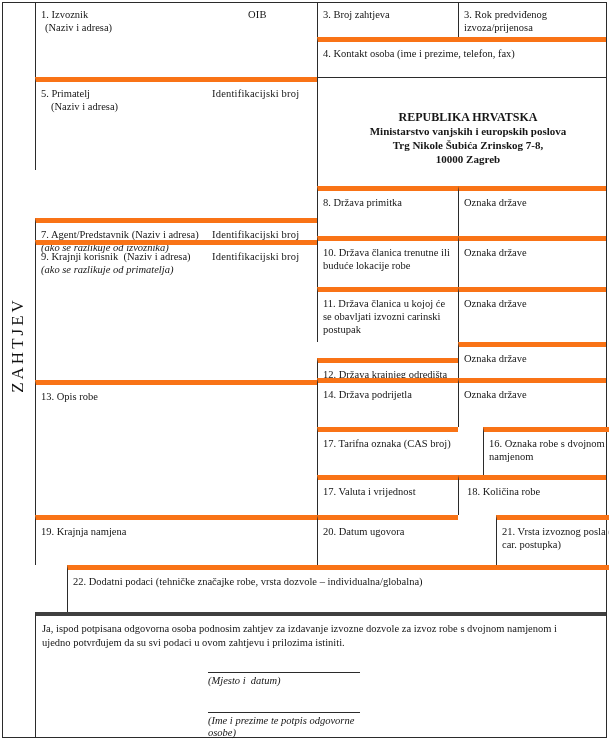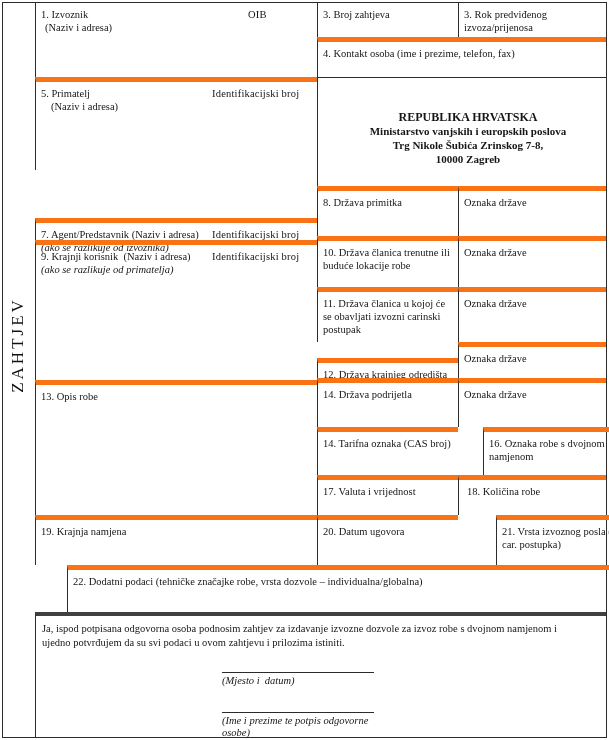--- a/index.html
+++ b/index.html
@@ -38,21 +38,21 @@
     text-align:center;font-weight:bold;padding-top:32px;
     font-size:11px;line-height:14px;
   }
   .hdrblock .l1{font-size:12px;}
   .decl{
     position:absolute;box-sizing:border-box;
     border-left:1px solid #2b2b2b;border-top:4px solid #404040;
     font-size:10.5px;line-height:14px;padding:6px 6px 0 6px;
   }
   .decl p{margin:0;max-width:540px;}
-  .sig{position:absolute;width:170px;margin-left:14px;}
+  .sig{position:absolute;width:170px;}
   .sigline{width:152px;border-top:1px solid #2b2b2b;height:0;}
   .sigcap{font-style:italic;font-size:10.5px;line-height:12px;margin-top:2px;}
 </style>
 </head>
 <body>
 
 <div class="form">
 
   <div class="band">
     <div class="zahtjev">ZAHTJEV</div>
@@ -136,21 +136,21 @@
   </div>
 
   <div class="cell" style="left:314px;top:375px;width:141px;height:49px;">
     <span>14. Država podrijetla</span>
   </div>
   <div class="cell" style="left:455px;top:375px;width:148px;height:49px;">
     <span>Oznaka države</span>
   </div>
 
   <div class="cell" style="left:314px;top:424px;width:141px;height:48px;">
-    <span>14. Tarifna oznaka (CAS broj)</span>
+    <span>17. Tarifna oznaka (CAS broj)</span>
   </div>
   <div class="cell" style="left:480px;top:424px;width:148px;height:48px;">
     <span>16. Oznaka robe s dvojnom namjenom</span>
   </div>
 
   <div class="cell" style="left:314px;top:472px;width:141px;height:40px;">
     <span>17. Valuta i vrijednost</span>
   </div>
   <div class="cell" style="left:455px;top:472px;width:148px;height:40px;padding-left:8px;">
     <span>18. Količina robe</span>

